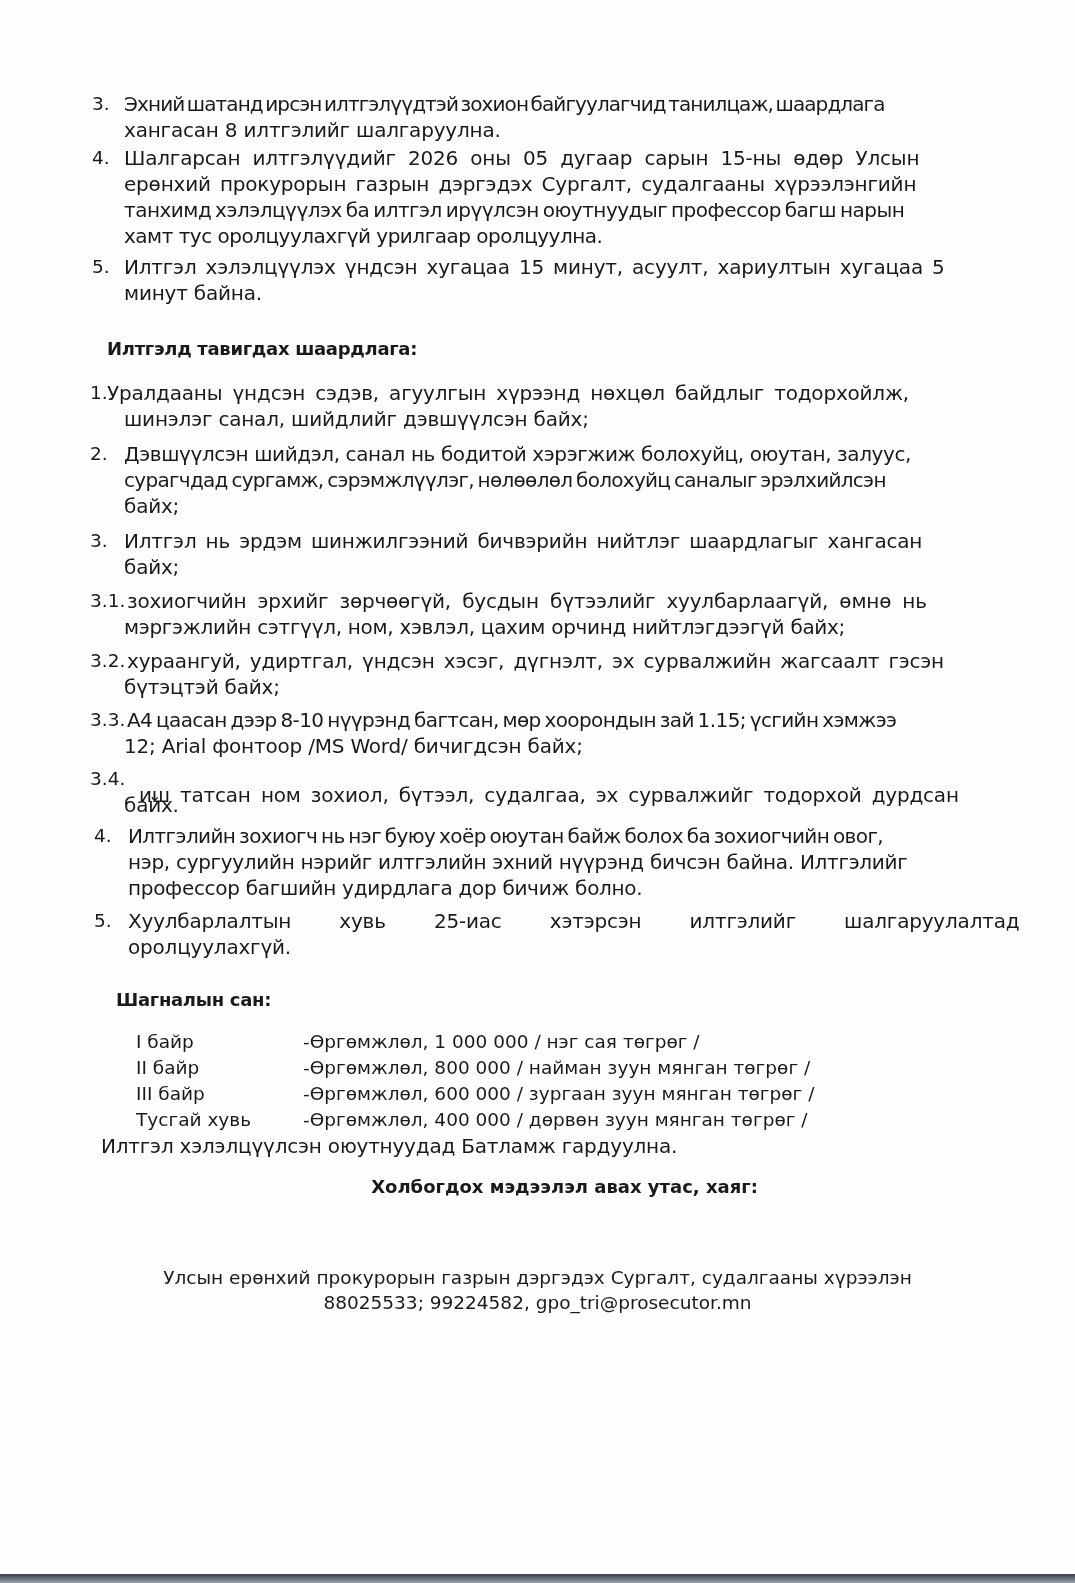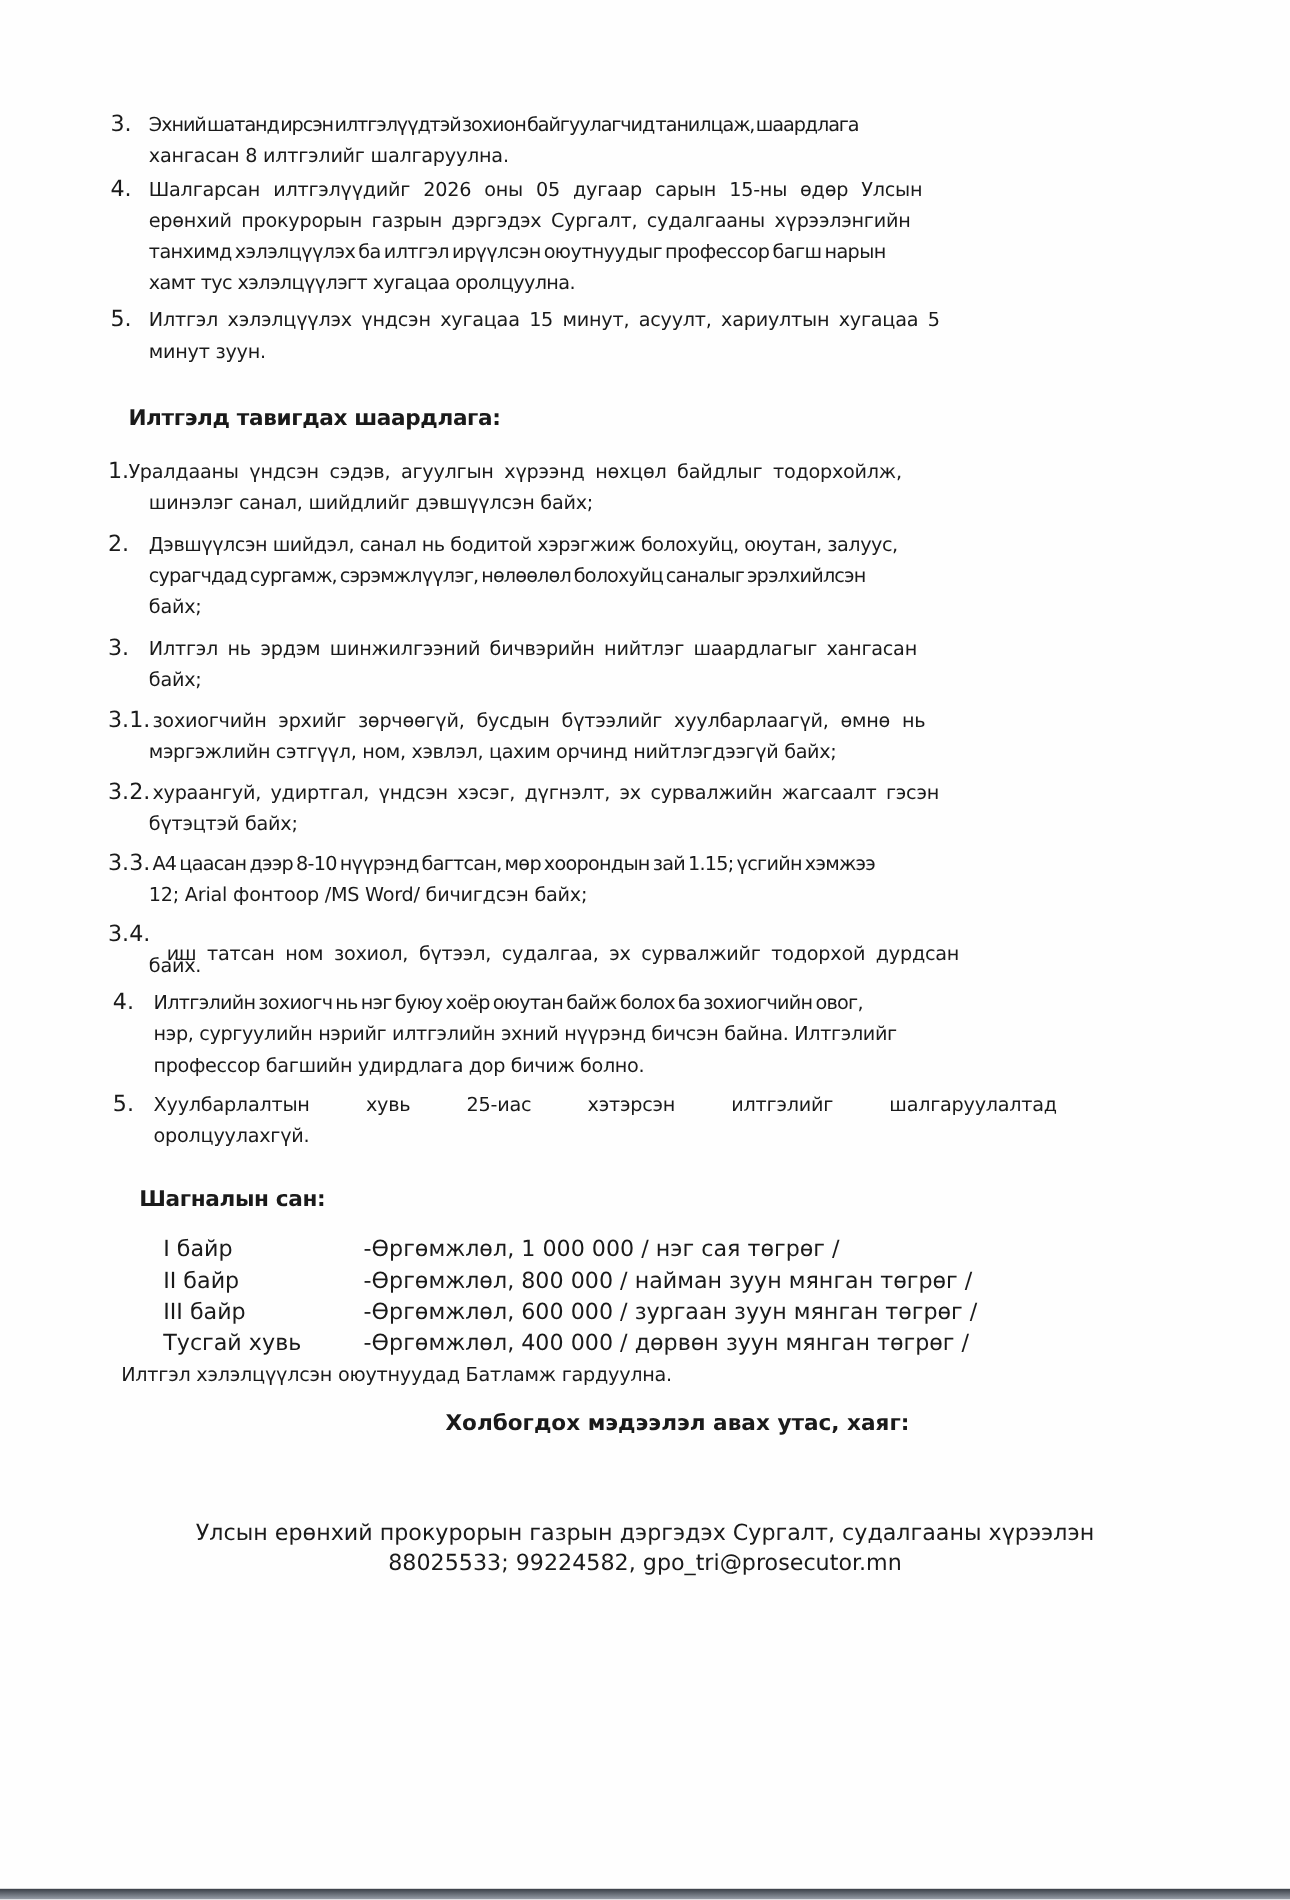--- a/index.html
+++ b/index.html
@@ -18,21 +18,21 @@
     .page {
       position: absolute;
       left: 0; top: 0;
       width: 1075px;
       height: 1583px;
       background: #fefefe;
     }
     .line {
       position: absolute;
       white-space: nowrap;
-      font-size: 16px;
+      font-size: 20px;
       line-height: 26px;
       letter-spacing: -0.2px;
     }
     .num {
       position: absolute;
       font-size: 18.5px;
       line-height: 26px;
     }
     .heading {
       position: absolute;
@@ -73,25 +73,25 @@
   <section>
 
     <span class="num" style="left:92px; top:91px;">3.</span>
     <div class="line" style="left:124px; top:91px; letter-spacing:-0.9px; word-spacing:-3px;">Эхний шатанд ирсэн илтгэлүүдтэй зохион байгуулагчид танилцаж, шаардлага</div>
     <div class="line" style="left:124px; top:117px;">хангасан 8 илтгэлийг шалгаруулна.</div>
 
     <span class="num" style="left:92px; top:145px;">4.</span>
     <div class="line" style="left:124px; top:145px; word-spacing:6px;">Шалгарсан илтгэлүүдийг 2026 оны 05 дугаар сарын 15-ны өдөр Улсын</div>
     <div class="line" style="left:124px; top:171px; word-spacing:3px;">ерөнхий прокурорын газрын дэргэдэх Сургалт, судалгааны хүрээлэнгийн</div>
     <div class="line" style="left:124px; top:197px; letter-spacing:-0.5px; word-spacing:-2px;">танхимд хэлэлцүүлэх ба илтгэл ирүүлсэн оюутнуудыг профессор багш нарын</div>
-    <div class="line" style="left:124px; top:223px; letter-spacing:-0.5px;">хамт тус хэлэлцүүлэгт хугацаа оролцуулна.</div>
+    <div class="line" style="left:124px; top:223px; letter-spacing:-0.5px;">хамт тус оролцуулахгүй урилгаар оролцуулна.</div>
 
     <span class="num" style="left:92px; top:254px;">5.</span>
     <div class="line" style="left:124px; top:254px; word-spacing:3px;">Илтгэл хэлэлцүүлэх үндсэн хугацаа 15 минут, асуулт, хариултын хугацаа 5</div>
-    <div class="line" style="left:124px; top:280px;">минут зуун.</div>
+    <div class="line" style="left:124px; top:280px;">минут байна.</div>
   </section>
 
   <section>
     <div class="heading" style="left:107px; top:336px;">Илтгэлд тавигдах шаардлага:</div>
 
     <span class="num" style="left:90px; top:380px;">1.</span>
     <div class="line" style="left:107px; top:380px; word-spacing:4px;">Уралдааны үндсэн сэдэв, агуулгын хүрээнд нөхцөл байдлыг тодорхойлж,</div>
     <div class="line" style="left:124px; top:406px;">шинэлэг санал, шийдлийг дэвшүүлсэн байх;</div>
 
     <span class="num" style="left:90px; top:441px;">2.</span>

